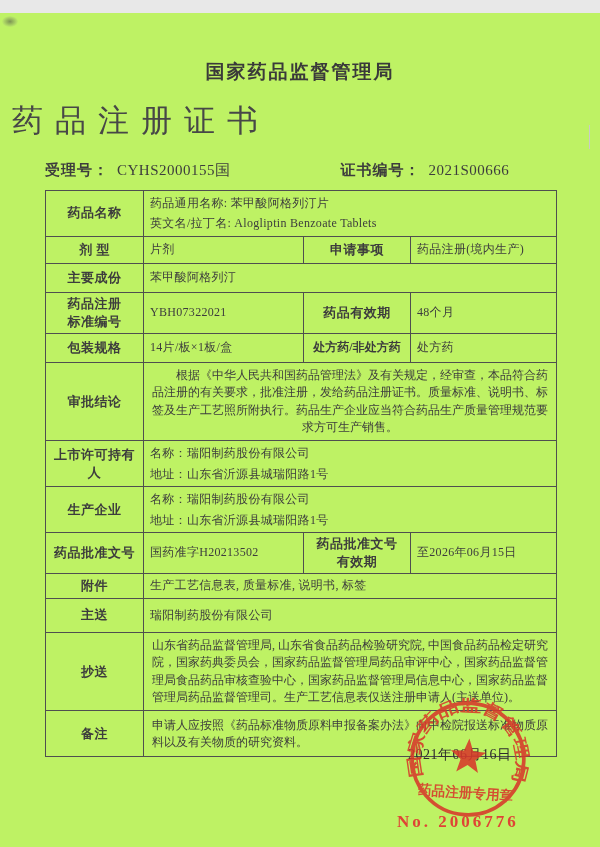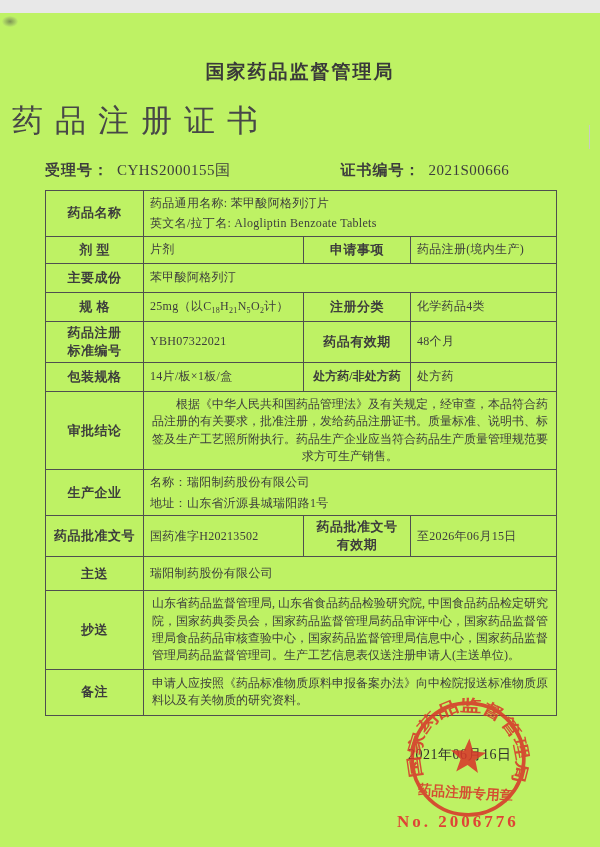--- a/index.html
+++ b/index.html
@@ -155,26 +155,20 @@
       <td class="val">片剂</td>
       <td class="lbl">申请事项</td>
       <td class="val">药品注册(境内生产)</td>
     </tr>
 
     <tr style="height:29px">
       <td class="lbl">主要成份</td>
       <td class="val" colspan="3">苯甲酸阿格列汀</td>
     </tr>
 
-    <tr style="height:29px">
-      <td class="lbl">规 格</td>
-      <td class="val"><span>25mg（以C</span><sub>18</sub><span>H</span><sub>21</sub><span>N</span><sub>5</sub><span>O</span><sub>2</sub><span>计）</span></td>
-      <td class="lbl">注册分类</td>
-      <td class="val">化学药品4类</td>
-    </tr>
 
     <tr style="height:40px">
       <td class="lbl">
         <div>药品注册</div>
         <div>标准编号</div>
       </td>
       <td class="val">YBH07322021</td>
       <td class="lbl">药品有效期</td>
       <td class="val">48个月</td>
     </tr>
@@ -186,39 +180,50 @@
       <td class="val">处方药</td>
     </tr>
 
     <tr style="height:54px">
       <td class="lbl">审批结论</td>
       <td colspan="3">
         <div class="para indent">根据《中华人民共和国药品管理法》及有关规定，经审查，本品符合药品注册的有关要求，批准注册，发给药品注册证书。质量标准、说明书、标签及生产工艺照所附执行。药品生产企业应当符合药品生产质量管理规范要求方可生产销售。</div>
       </td>
     </tr>
 
+    <tr style="height:45px">
+      <td class="lbl">上市许可持有人</td>
+      <td class="val two-line" colspan="3">
+        <div><span>名称：</span><span>瑞阳制药股份有限公司</span></div>
+        <div><span>地址：</span><span>山东省沂源县城瑞阳路1号</span></div>
+      </td>
+    </tr>
 
     <tr style="height:45px">
       <td class="lbl">生产企业</td>
       <td class="val two-line" colspan="3">
         <div><span>名称：</span><span>瑞阳制药股份有限公司</span></div>
         <div><span>地址：</span><span>山东省沂源县城瑞阳路1号</span></div>
       </td>
     </tr>
 
     <tr style="height:36px">
       <td class="lbl">药品批准文号</td>
       <td class="val">国药准字H20213502</td>
       <td class="lbl">
         <div>药品批准文号</div>
         <div>有效期</div>
       </td>
       <td class="val">至2026年06月15日</td>
     </tr>
 
+    <tr style="height:25px">
+      <td class="lbl">附件</td>
+      <td class="val" colspan="3">生产工艺信息表, 质量标准, 说明书, 标签</td>
+    </tr>
 
     <tr style="height:34px">
       <td class="lbl">主送</td>
       <td class="val" colspan="3">瑞阳制药股份有限公司</td>
     </tr>
 
     <tr style="height:70px">
       <td class="lbl">抄送</td>
       <td colspan="3">
         <div class="para">山东省药品监督管理局, 山东省食品药品检验研究院, 中国食品药品检定研究院，国家药典委员会，国家药品监督管理局药品审评中心，国家药品监督管理局食品药品审核查验中心，国家药品监督管理局信息中心，国家药品监督管理局药品监督管理司。生产工艺信息表仅送注册申请人(主送单位)。</div>

